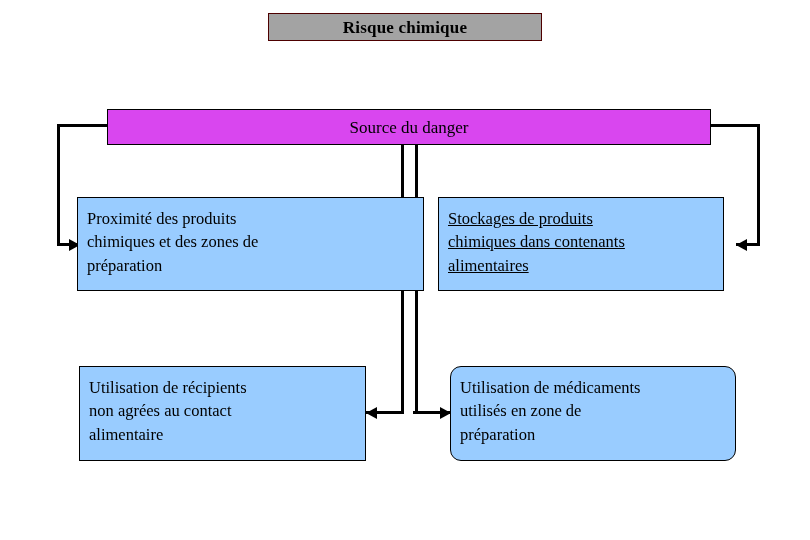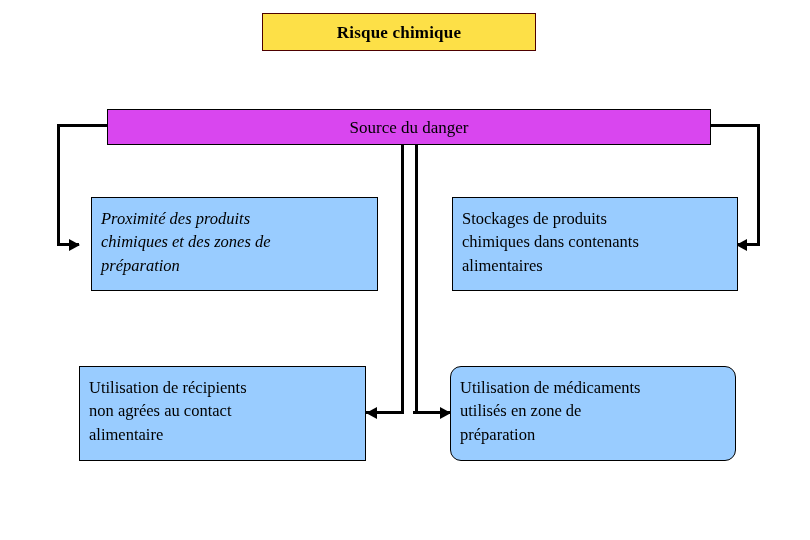--- a/index.html
+++ b/index.html
@@ -20,25 +20,25 @@
   
   .box {
     position: absolute;
     box-sizing: border-box;
     border: 1px solid #000000;
     color: #000000;
   }
 
   
   .title-box {
-    left: 262px;
+    left: 268px;
     top: 13px;
     width: 274px;
-    height: 38px;
-    background: #fde047;
+    height: 28px;
+    background: #a3a3a3;
     border: 1px solid #4d0000;
     display: flex;
     align-items: center;
     justify-content: center;
   }
   .title-box .label {
     font-size: 17px;
     font-weight: bold;
     letter-spacing: 0.2px;
     line-height: 1;
@@ -66,22 +66,22 @@
     background: #99CCFF;
     border: 1px solid #000000;
     padding: 9px 0 0 9px;
     font-size: 16.5px;
     line-height: 1.42;
   }
   .cause-box .label {
     display: block;
     white-space: pre-line;
   }
-  #cause-0 { left: 91px;  top: 197px; width: 287px; height: 94px; font-style: italic; }
-  #cause-1 { left: 452px; top: 197px; width: 286px; height: 94px; }
+  #cause-0 { left: 77px;  top: 197px; width: 347px; height: 94px; }
+  #cause-1 { left: 438px; top: 197px; width: 286px; height: 94px; text-decoration: underline; }
   #cause-2 { left: 79px;  top: 366px; width: 287px; height: 95px; }
   #cause-3 { left: 450px; top: 366px; width: 286px; height: 95px; border-radius: 11px; }
 
   
   .ln {
     position: absolute;
     background: #000000;
   }
   .ln-h { height: 3px; }
   .ln-v { width: 3px; }

